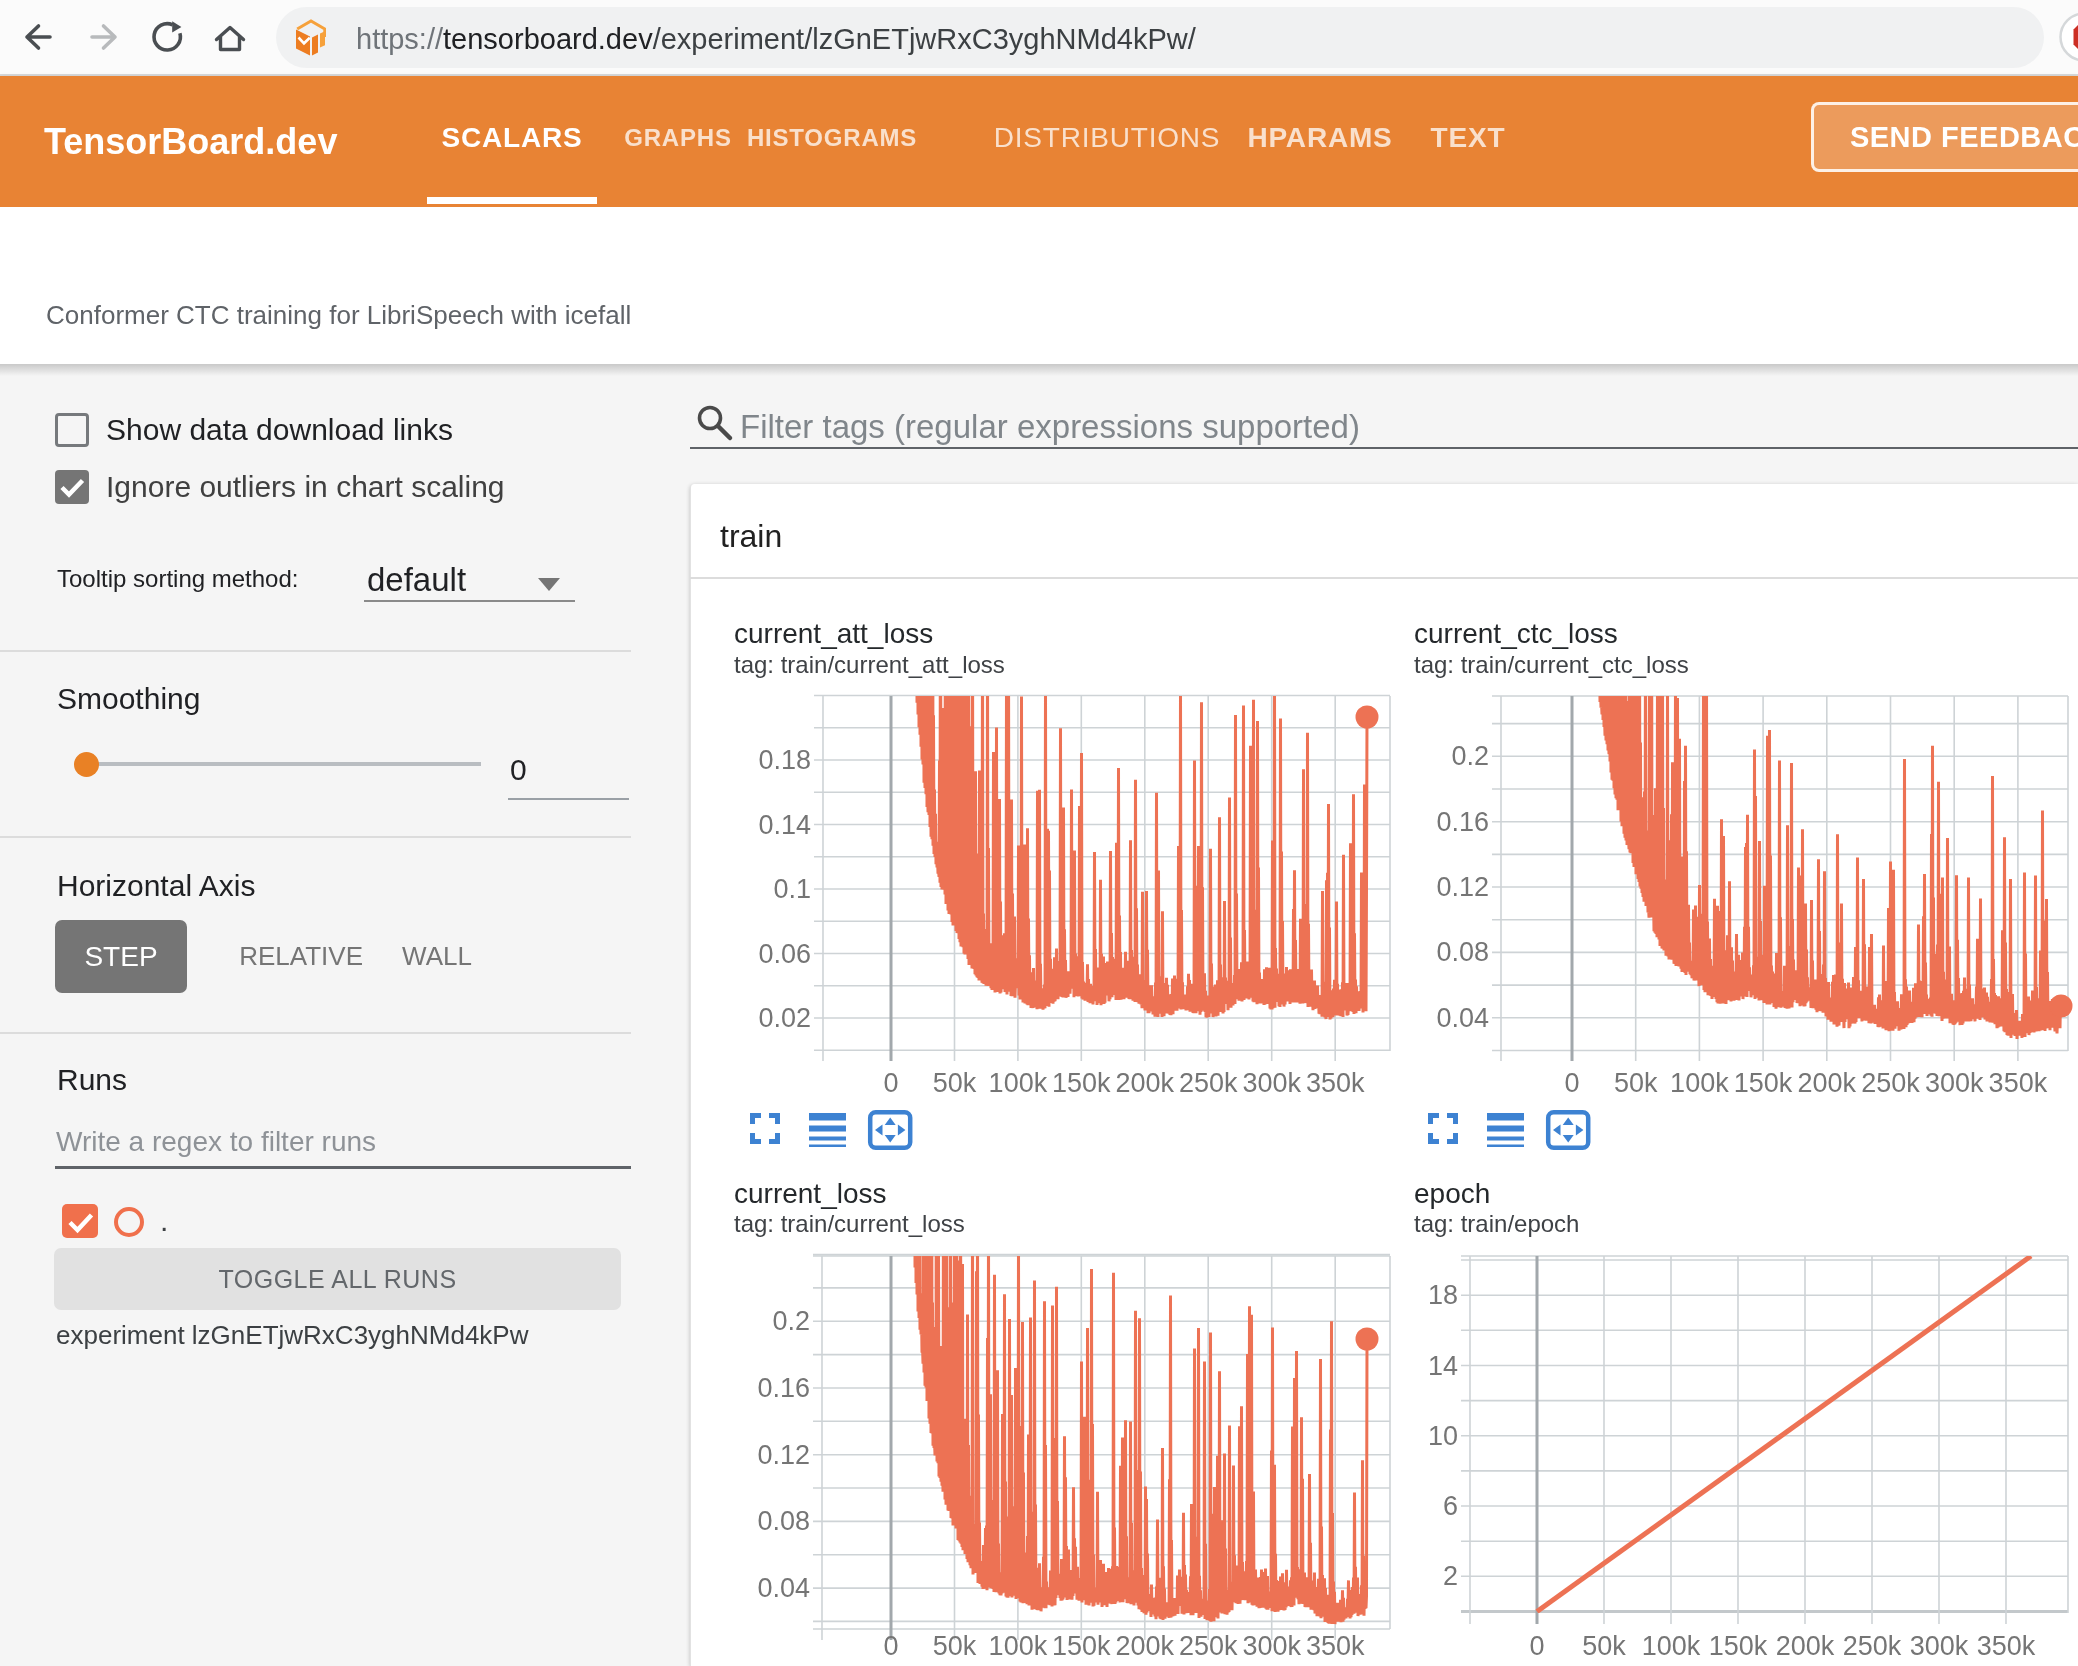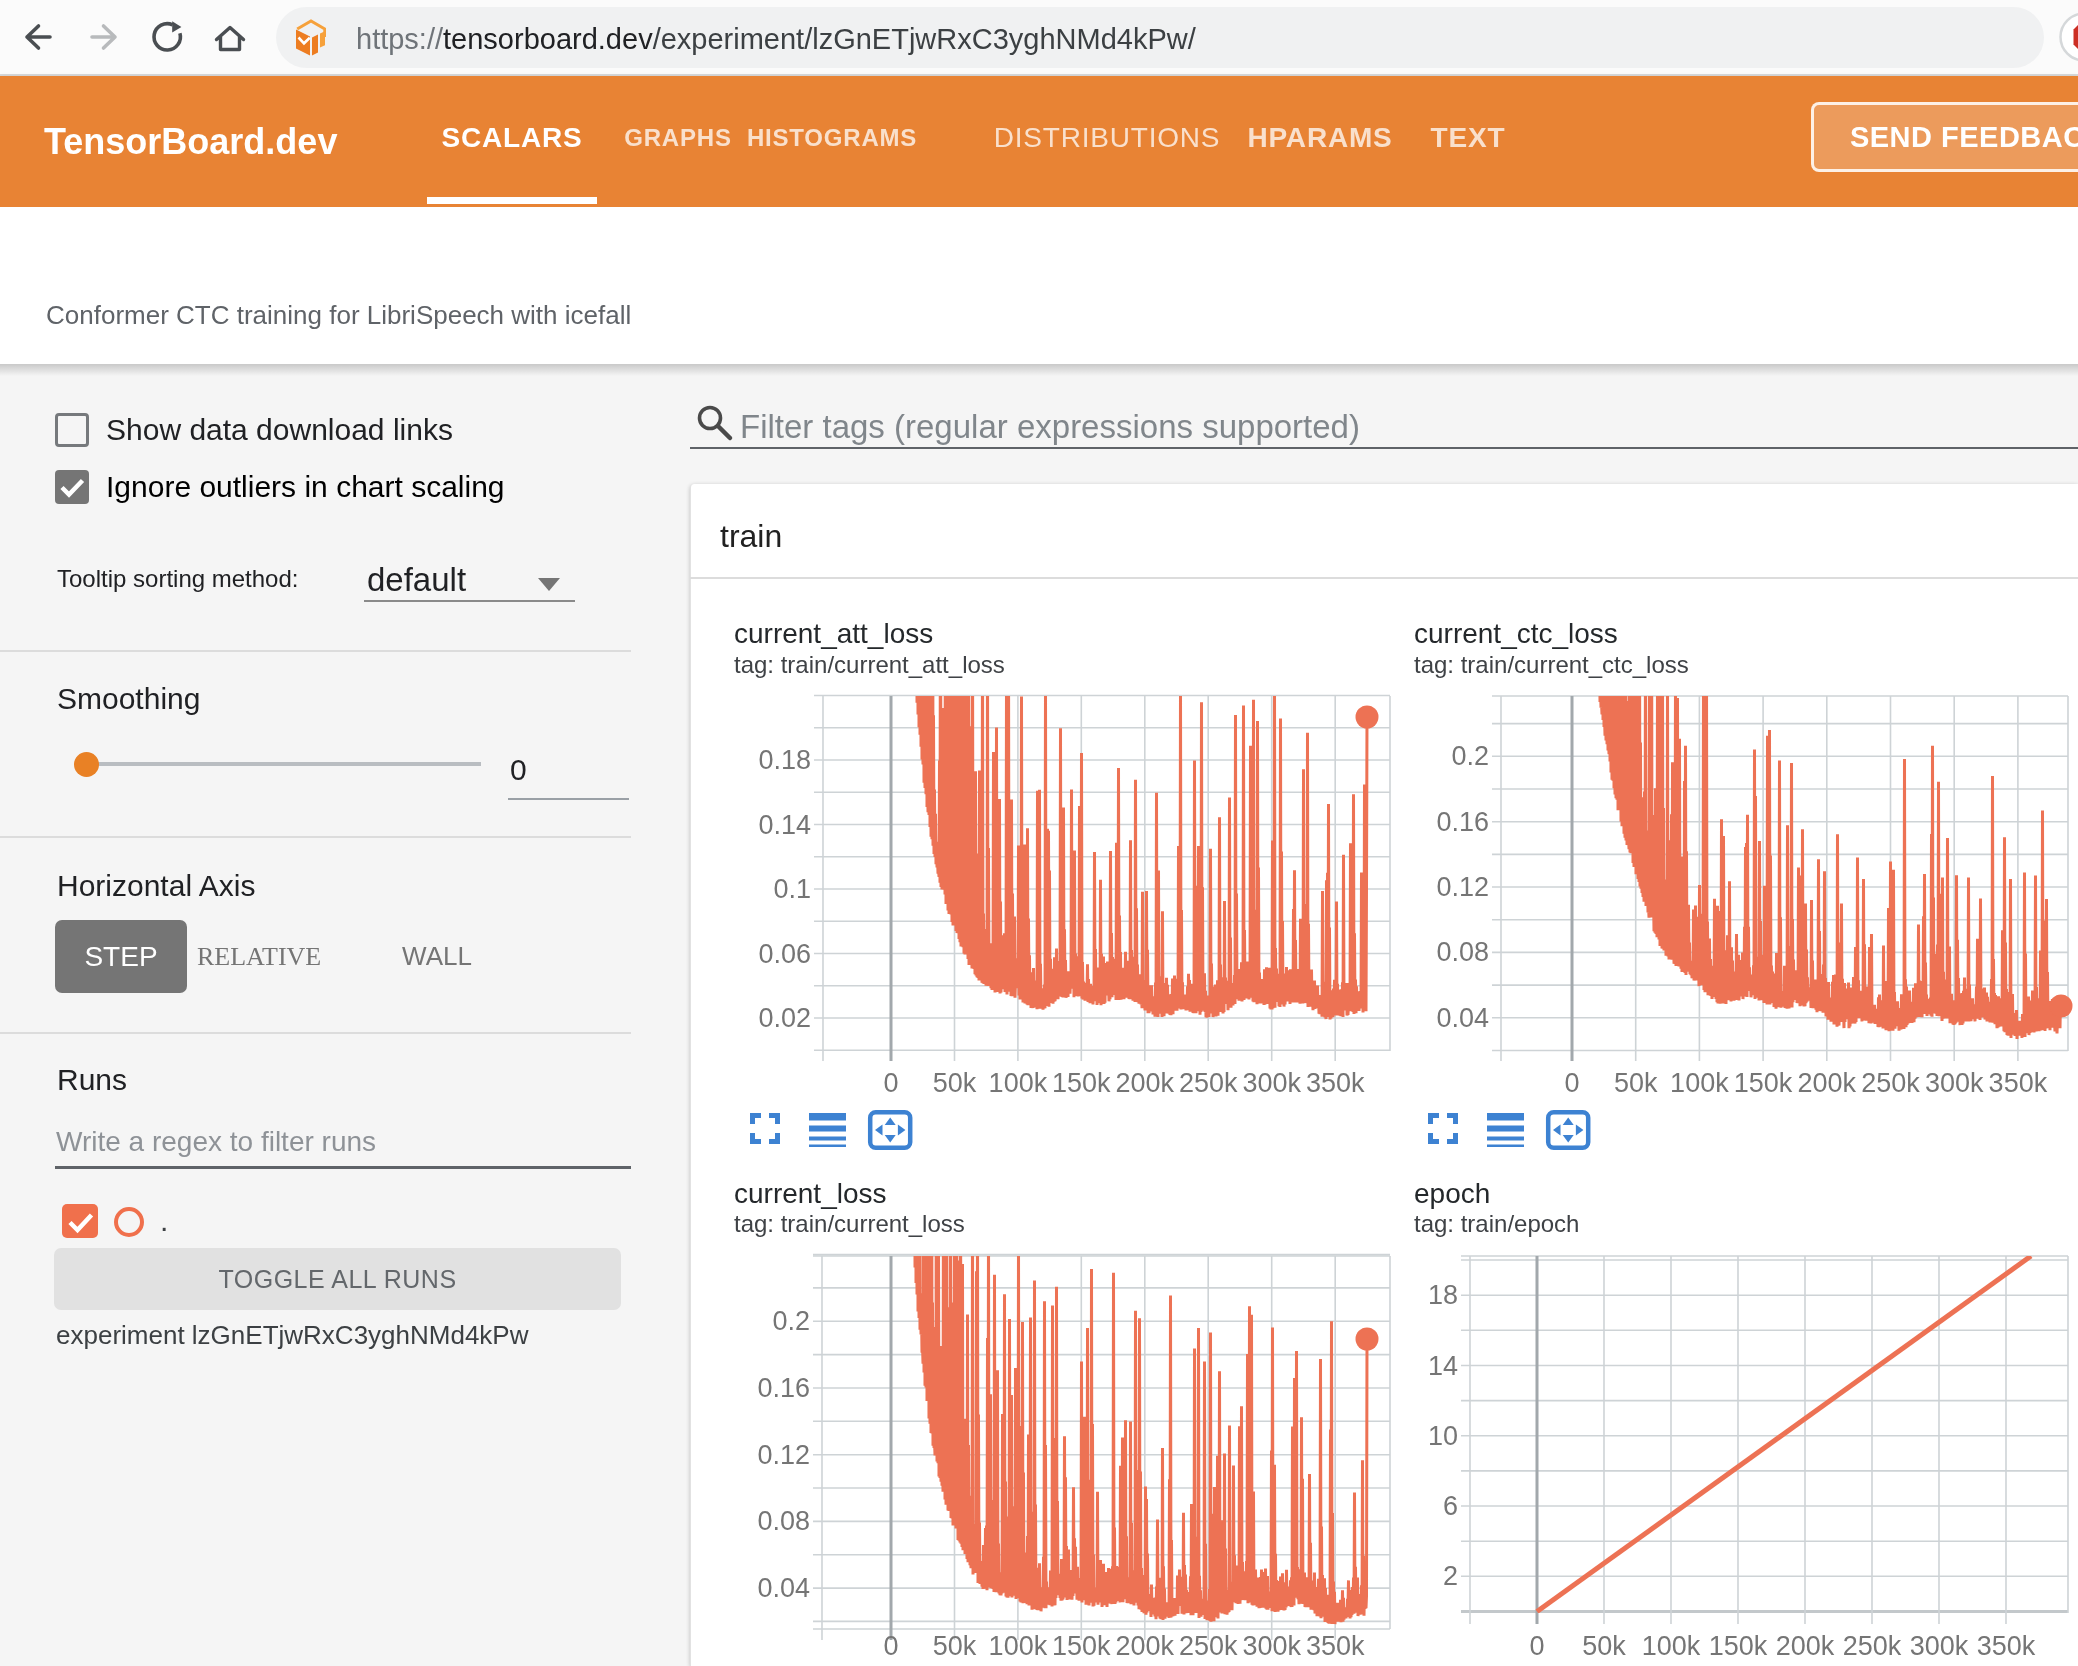--- a/index.html
+++ b/index.html
@@ -45,38 +45,38 @@
 <div class="abs" style="left:0;top:207px;width:2078px;height:157px;background:#fff;"></div>
 <div class="abs" style="left:0;top:364px;width:2078px;height:12px;background:linear-gradient(rgba(0,0,0,0.18),rgba(0,0,0,0));"></div>
 <div class="abs" style="left:46px;top:300px;font-size:26px;color:#5f6368;">Conformer CTC training for LibriSpeech with icefall</div>
 
 <div class="abs" style="left:55px;top:413px;width:34px;height:34px;border:3px solid #76797c;border-radius:4px;"></div>
 <div class="abs" style="left:106px;top:413px;height:34px;line-height:34px;font-size:30px;color:#202124;">Show data download links</div>
 <div class="abs" style="left:55px;top:470px;width:34px;height:34px;background:#757575;border-radius:4px;"></div>
 <svg class="abs" style="left:55px;top:470px" width="34" height="34" viewBox="0 0 34 34">
     <path d="M7,17.5 l7,7 l13.5,-14" stroke="#fff" stroke-width="4.5" fill="none"></path>
   </svg>
-<div class="abs" style="left:106px;top:470px;height:34px;line-height:34px;font-size:30px;color:#000000;">Ignore outliers in chart scaling</div>
+<div class="abs" style="left:106px;top:470px;height:34px;line-height:34px;font-size:30px;color:#404040;">Ignore outliers in chart scaling</div>
 
 <div class="abs" style="left:57px;top:565px;font-size:24px;color:#202124;">Tooltip sorting method:</div>
 <div class="abs" style="left:367px;top:561px;font-size:33px;color:#202124;">default</div>
 <div class="abs" style="left:364px;top:600px;width:211px;height:2px;background:#8a8a8a;"></div>
 <div class="abs" style="left:538px;top:578px;width:0;height:0;border-left:11px solid transparent;border-right:11px solid transparent;border-top:13px solid #757575;"></div>
 
 <div class="abs" style="left:0;top:650px;width:631px;height:2px;background:#dcdcdc;"></div>
 <div class="abs" style="left:57px;top:682px;font-size:30px;color:#202124;">Smoothing</div>
 <div class="abs" style="left:75px;top:762px;width:406px;height:4px;background:#b9bdc1;"></div>
 <div class="abs" style="left:74px;top:752px;width:25px;height:25px;border-radius:50%;background:#e98125;"></div>
 <div class="abs" style="left:510px;top:753px;font-size:30px;color:#202124;">0</div>
 <div class="abs" style="left:508px;top:798px;width:121px;height:2px;background:#9aa0a6;"></div>
 
 <div class="abs" style="left:0;top:836px;width:631px;height:2px;background:#dcdcdc;"></div>
 <div class="abs" style="left:57px;top:869px;font-size:30px;color:#202124;">Horizontal Axis</div>
 <div class="abs" style="left:55px;top:920px;width:132px;height:73px;background:#757575;border-radius:7px;line-height:73px;text-align:center;font-size:28px;color:#fff;">STEP</div>
-<div class="abs" style="left:197px;top:920px;width:166px;height:73px;line-height:73px;text-align:left;font-size:26px;color:#757575;font-family:Liberation Serif, serif;">RELATIVE</div>
+<div class="abs" style="left:197px;top:920px;width:166px;height:73px;line-height:73px;text-align:right;font-size:26px;color:#757575;">RELATIVE</div>
 <div class="abs" style="left:376px;top:920px;width:122px;height:73px;line-height:73px;text-align:center;font-size:26px;color:#757575;">WALL</div>
 
 <div class="abs" style="left:0;top:1032px;width:631px;height:2px;background:#dcdcdc;"></div>
 <div class="abs" style="left:57px;top:1063px;font-size:30px;color:#202124;">Runs</div>
 <div class="abs" style="left:56px;top:1126px;font-size:28px;color:#8e9297;">Write a regex to filter runs</div>
 <div class="abs" style="left:55px;top:1166px;width:576px;height:3px;background:#5f6368;"></div>
 <div class="abs" style="left:62px;top:1204px;width:36px;height:34px;background:#f0704c;border-radius:5px;"></div>
 <svg class="abs" style="left:62px;top:1204px" width="36" height="34" viewBox="0 0 36 34">
     <path d="M8,18.5 l7.5,7.5 l14,-15" stroke="#fff" stroke-width="4.5" fill="none"></path>
   </svg>

